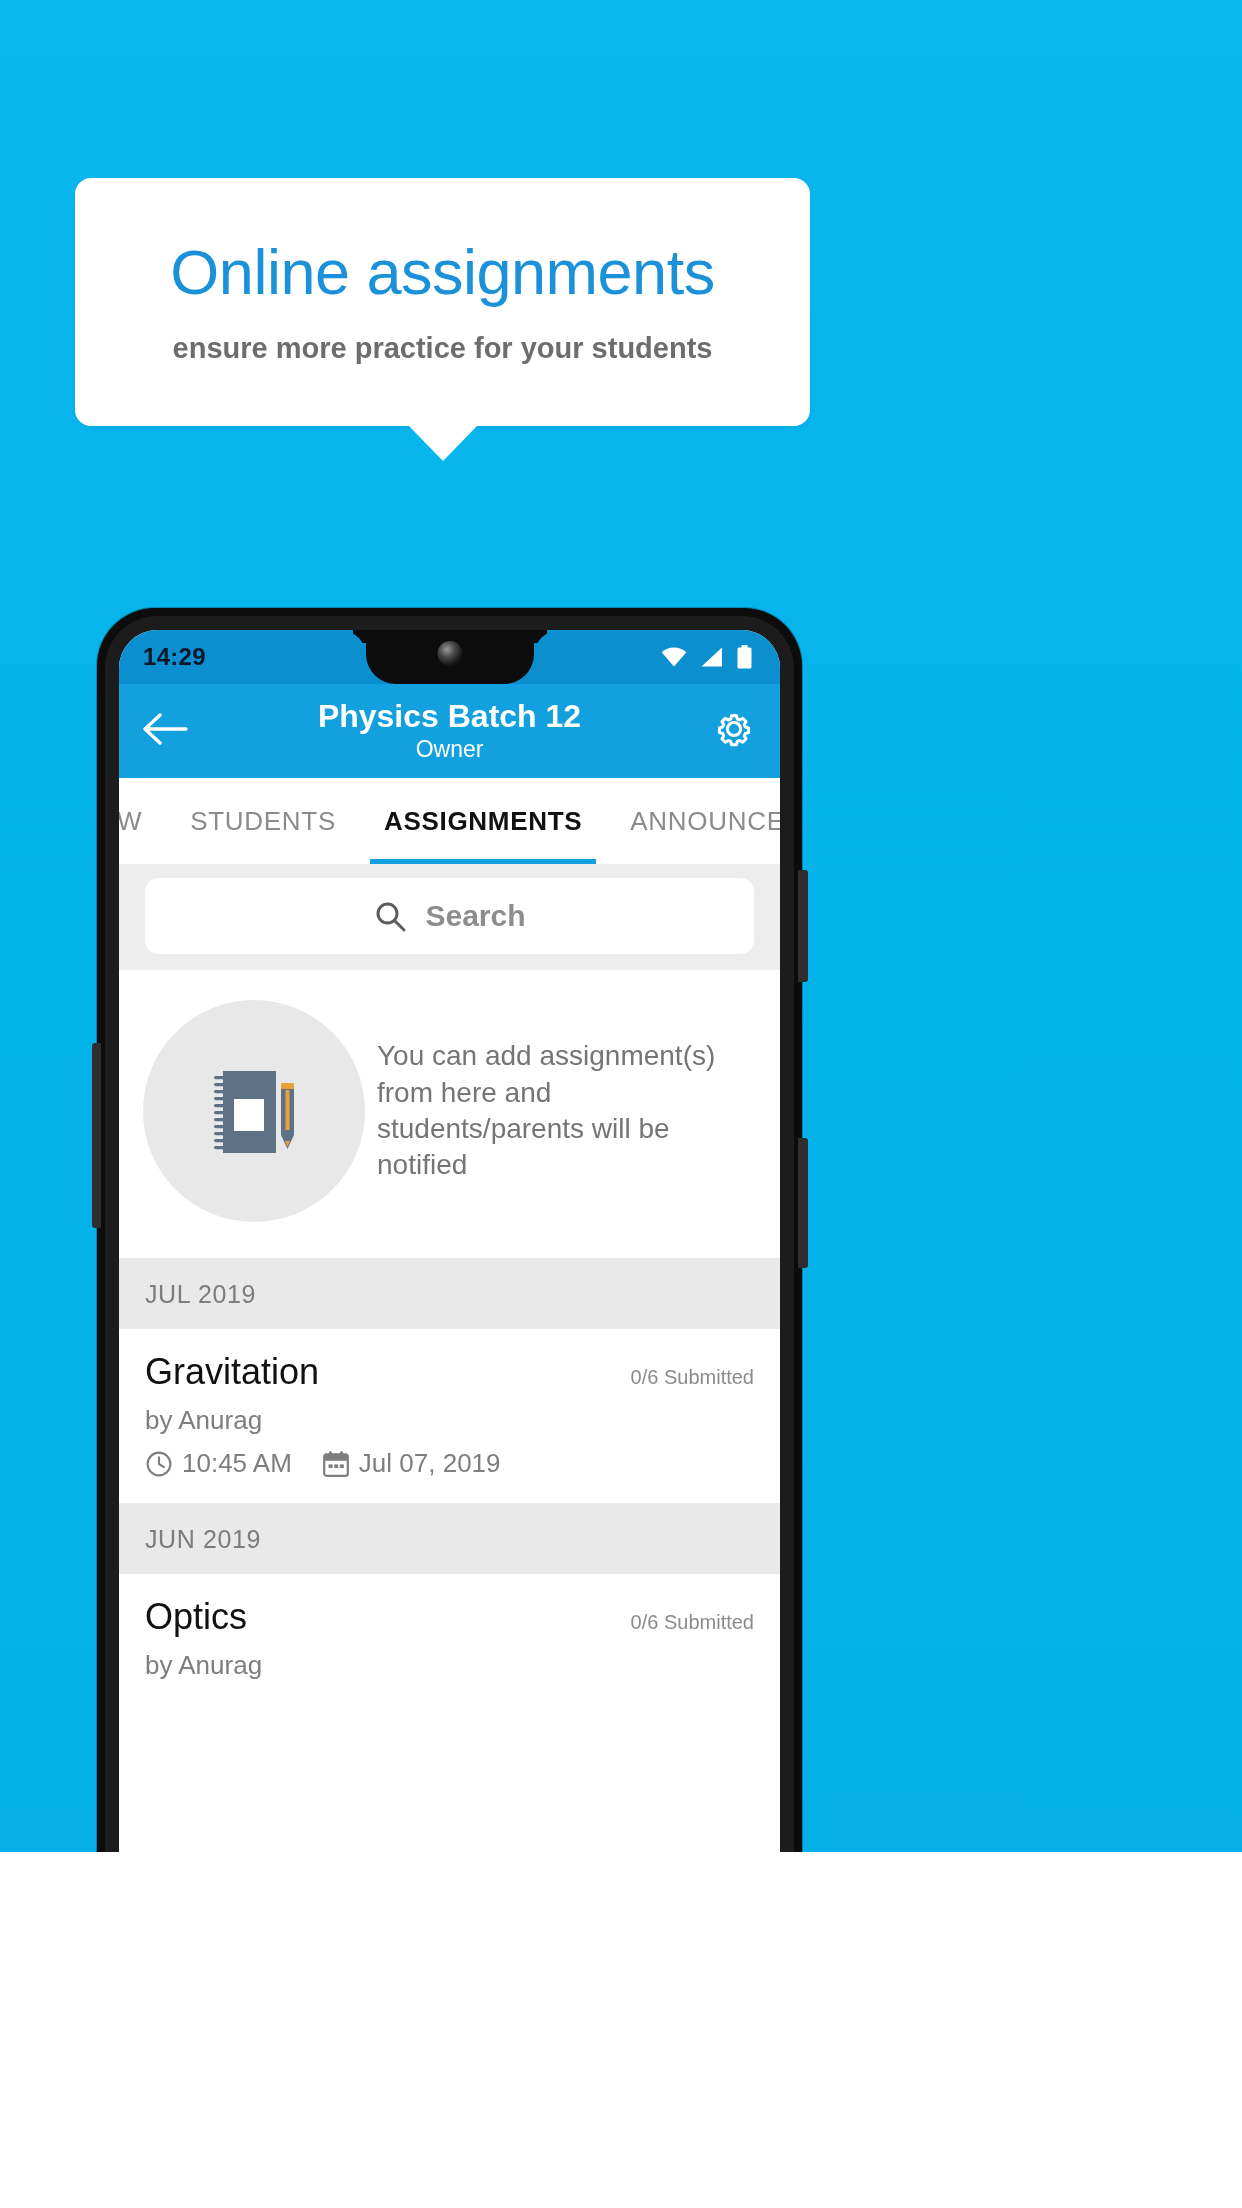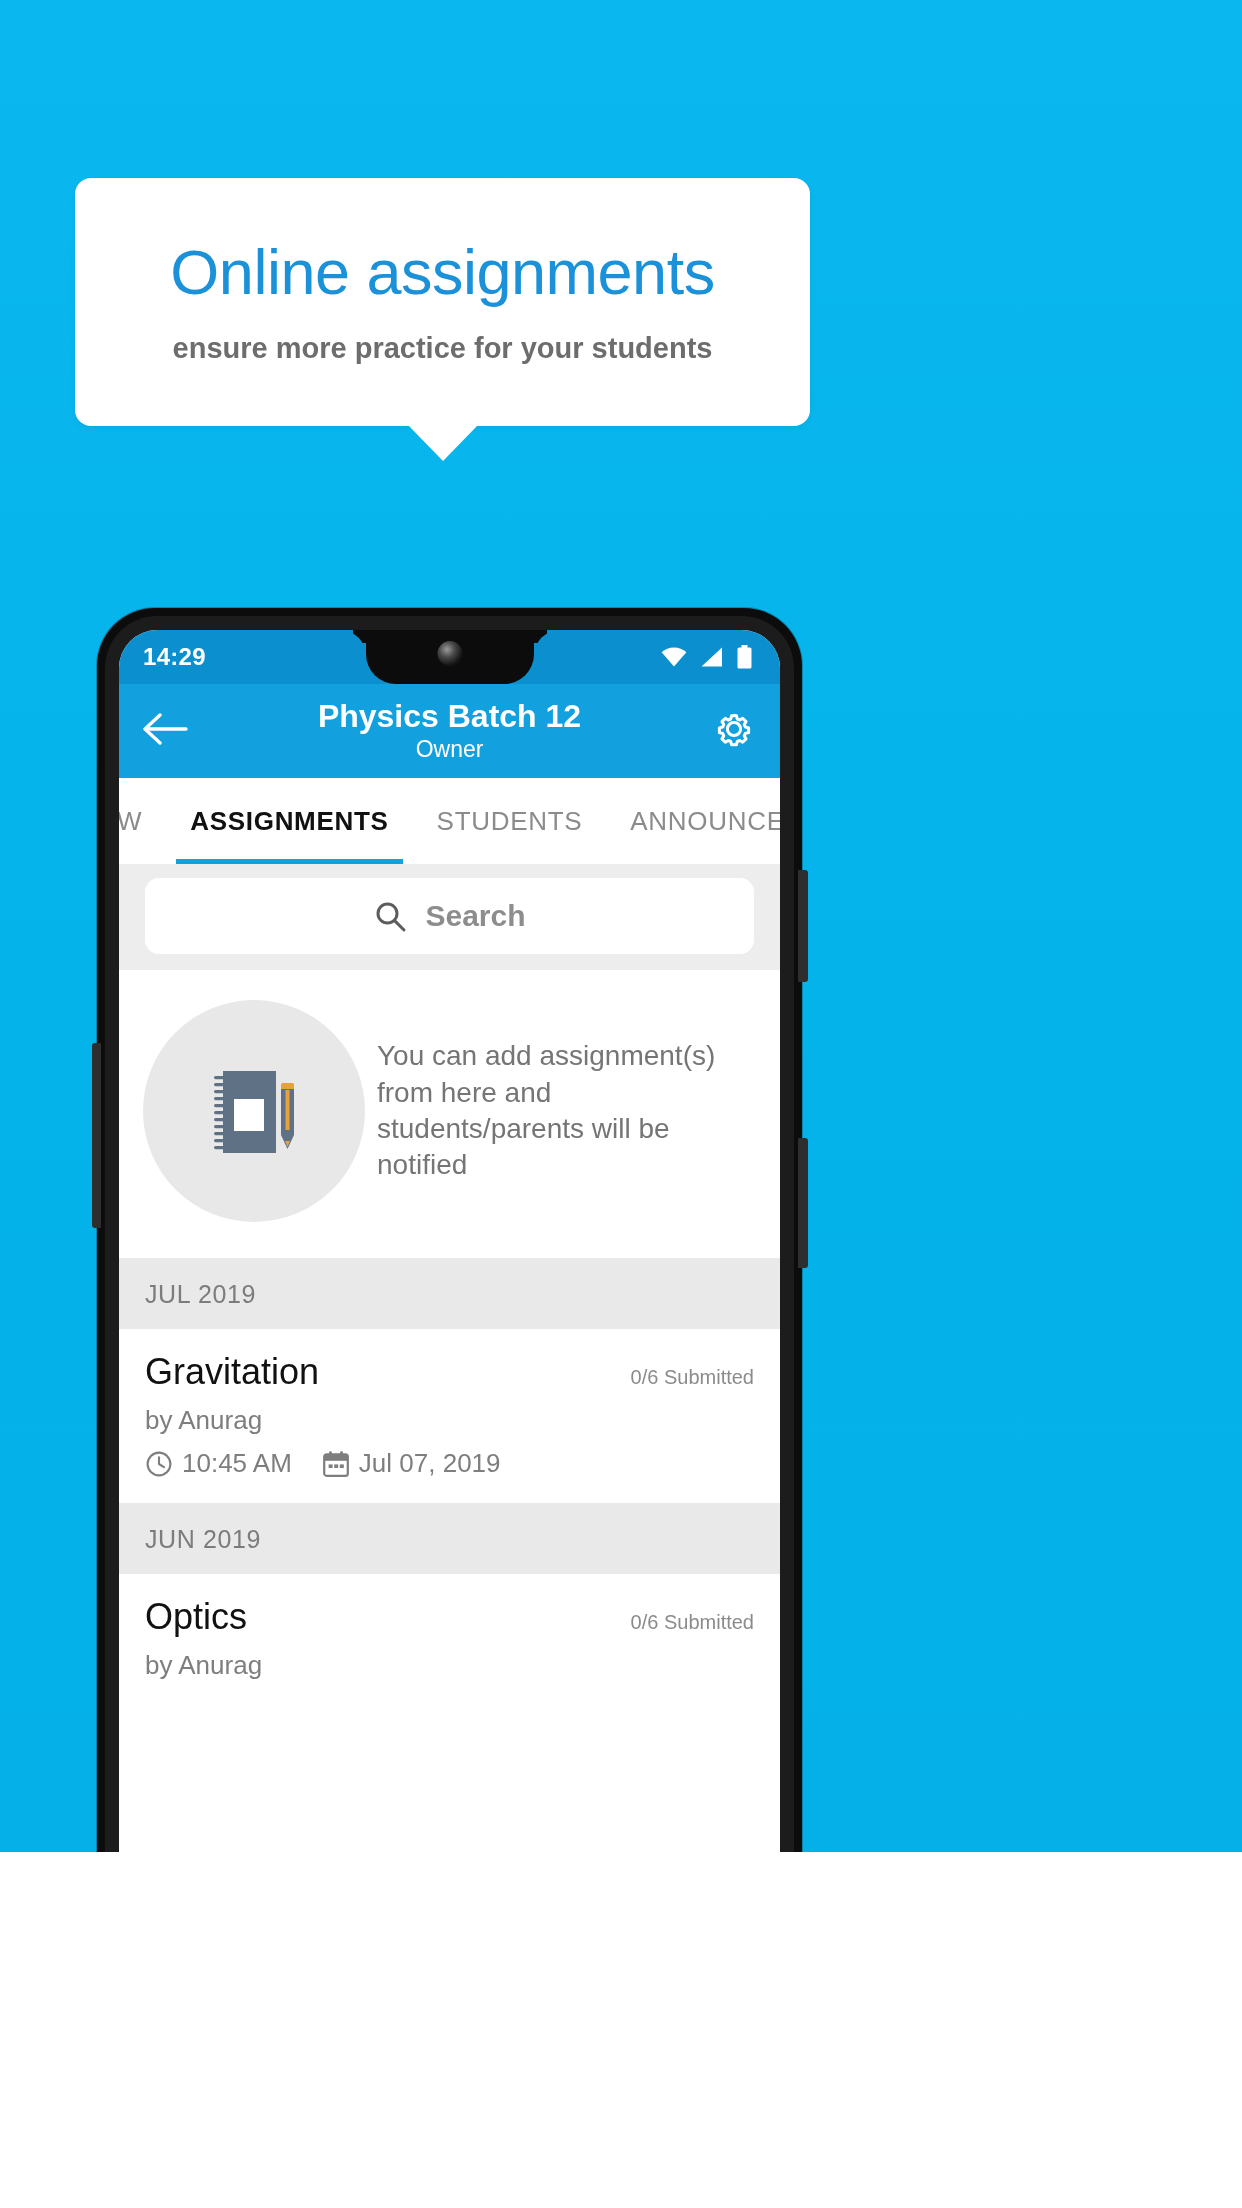--- a/index.html
+++ b/index.html
@@ -111,21 +111,21 @@
     background: radial-gradient(circle at 38% 34%, #9a9a9a 0%, #4a4a4a 34%, #161616 68%, #070707 100%);
   }
 
   
   .statusbar {
     position: relative;
     height: 54px;
     background: #0b8fce;
     display: flex; align-items: center;
     padding: 0 24px;
-    color: #ffffff;
+    color: #0f172a;
   }
   .status-time { font-size: 24px; font-weight: 700; letter-spacing: 0.3px; }
   .status-icons { margin-left: auto; display: flex; align-items: center; gap: 13px; padding-right: 4px; }
 
   
   .appbar {
     height: 94px;
     background: #13a0de;
     display: flex; align-items: center;
     padding: 0 24px;
@@ -332,25 +332,25 @@
               <circle cx="22" cy="22" r="6.6" fill="none" stroke="#ffffff" stroke-width="3"></circle>
             </svg>
           </span>
         </div>
       </div>
 
       <div class="tabs">
         <div class="tab clipped-left">
           <span>IEW</span>
         </div>
+        <div class="tab">
+          <span>STUDENTS</span>
+        </div>
         <div class="tab active">
           <span>ASSIGNMENTS</span>
-        </div>
-        <div class="tab">
-          <span>STUDENTS</span>
         </div>
         <div class="tab">
           <span>ANNOUNCEM</span>
         </div>
       </div>
 
       <div class="searchwrap">
         <div class="searchbar">
           <span class="icon-inline">
             <svg width="34" height="34" viewBox="0 0 34 34">

